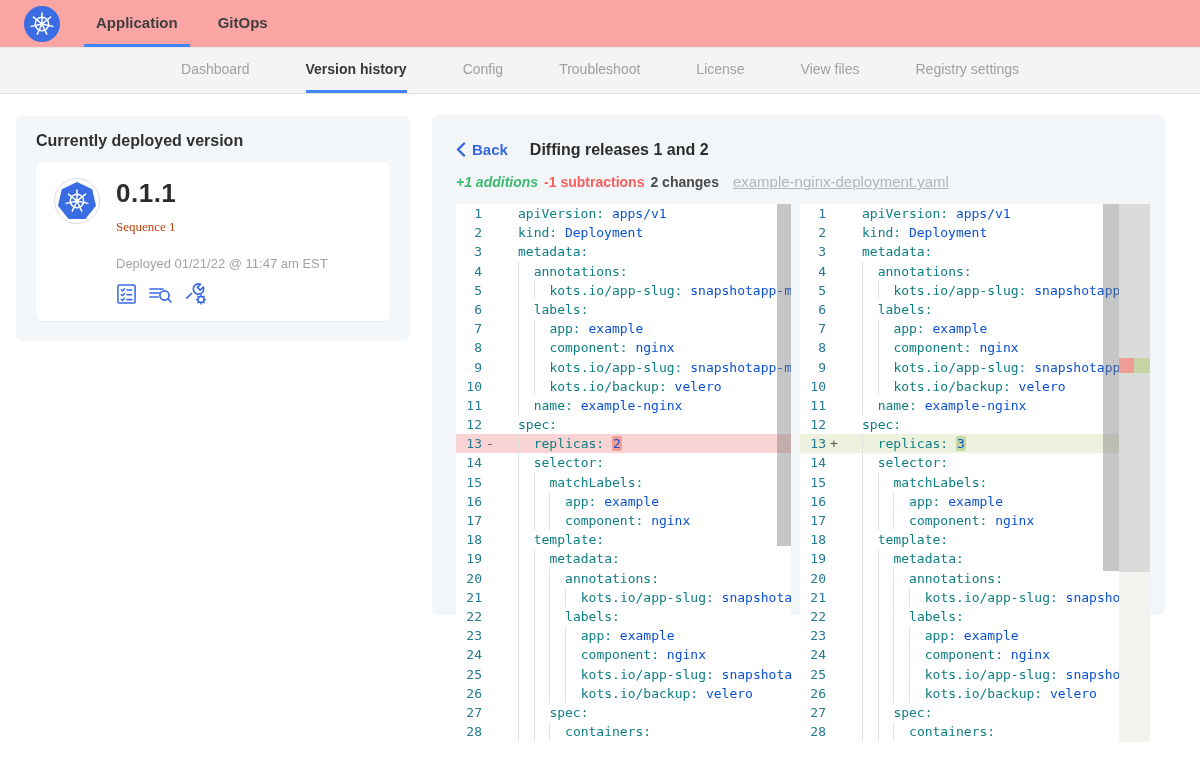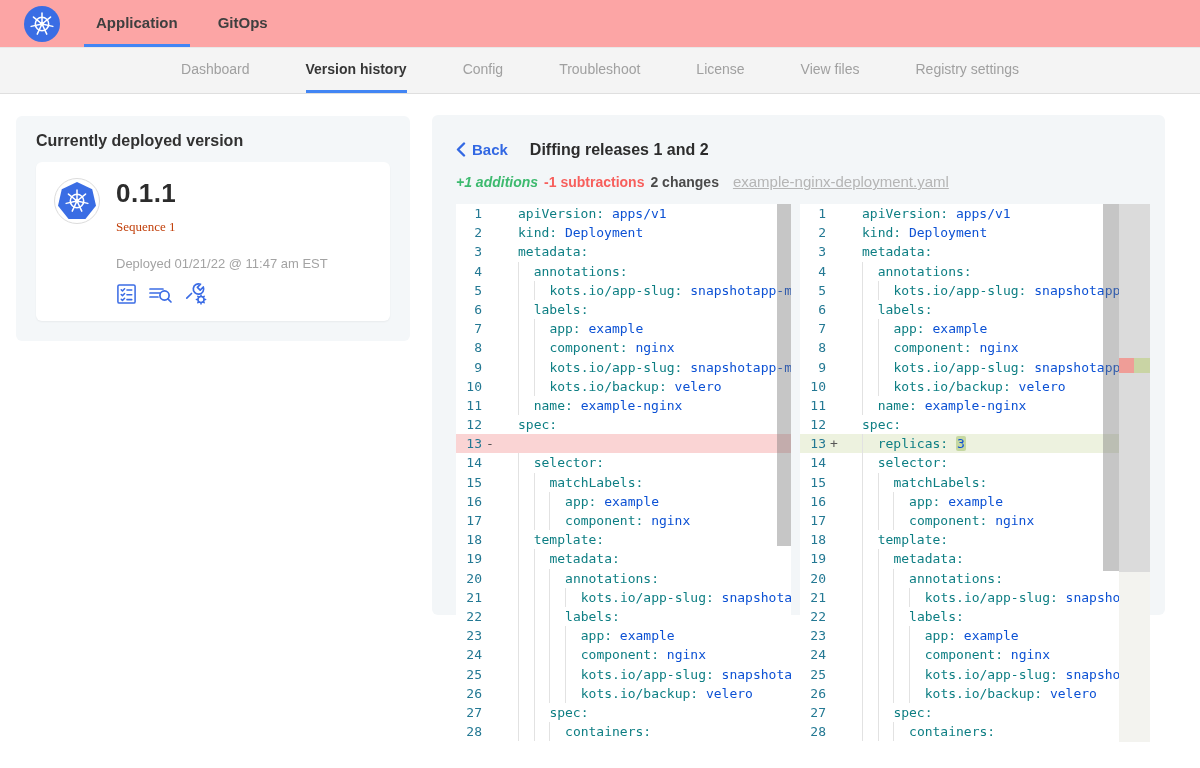--- a/index.html
+++ b/index.html
@@ -273,20 +273,21 @@
             <span class="ln-code"><span class="ig"></span><span class="tok-key">name:</span><span class="tok-val">example-nginx</span></span>
           </div>
           <div class="ln-row">
             <span class="ln-num">12</span>
             <span class="ln-sign"></span>
             <span class="ln-code"><span class="tok-key">spec:</span></span>
           </div>
           <div class="ln-row removed">
             <span class="ln-num">13</span>
             <span class="ln-sign">-</span>
+            <span class="ln-code"><span class="ig"></span><span class="tok-key">replicas:</span><span class="tok-val">2</span></span>
           </div>
           <div class="ln-row">
             <span class="ln-num">14</span>
             <span class="ln-sign"></span>
             <span class="ln-code"><span class="ig"></span><span class="tok-key">selector:</span></span>
           </div>
           <div class="ln-row">
             <span class="ln-num">15</span>
             <span class="ln-sign"></span>
             <span class="ln-code"><span class="ig"></span><span class="ig"></span><span class="tok-key">matchLabels:</span></span>

